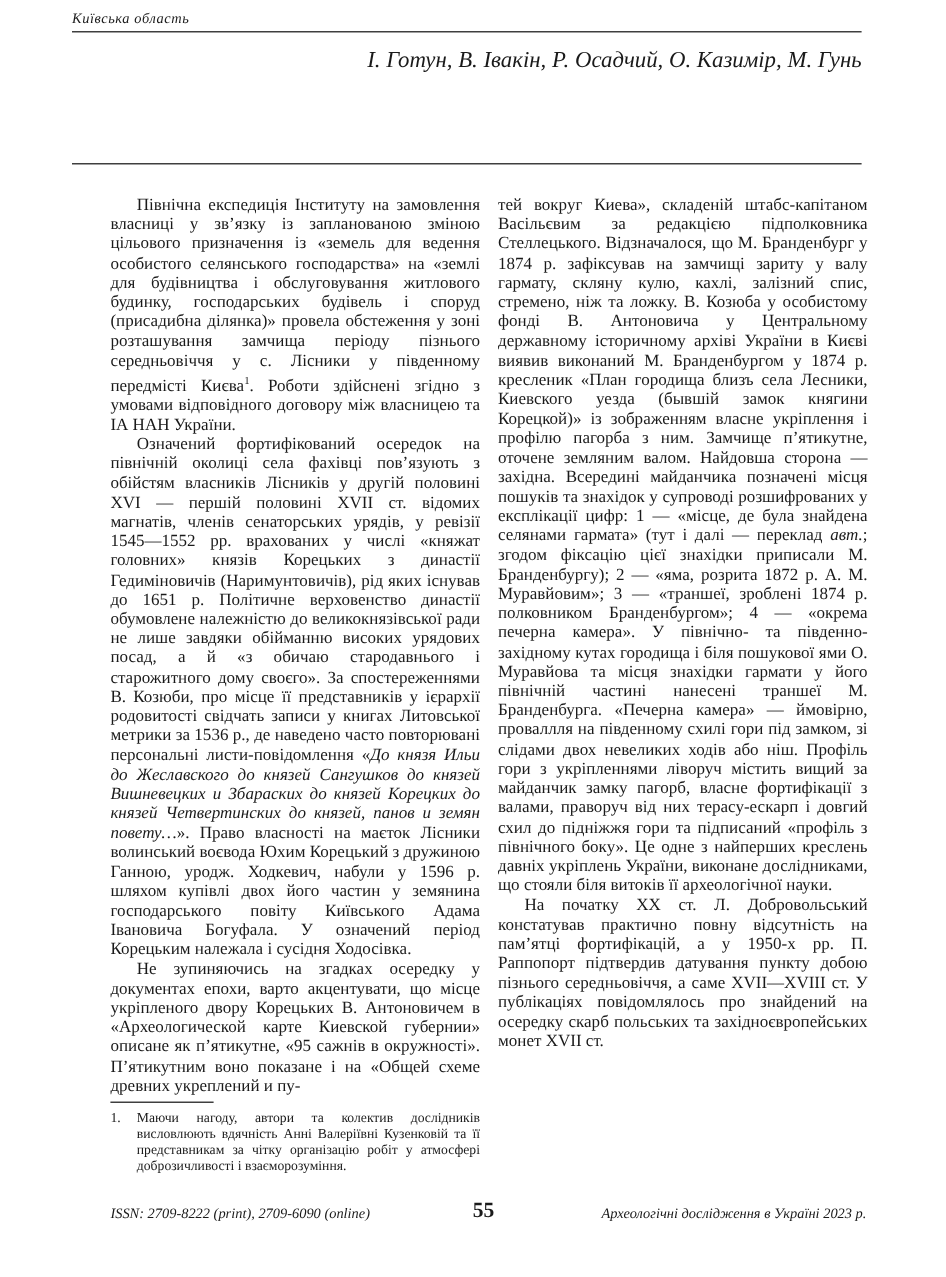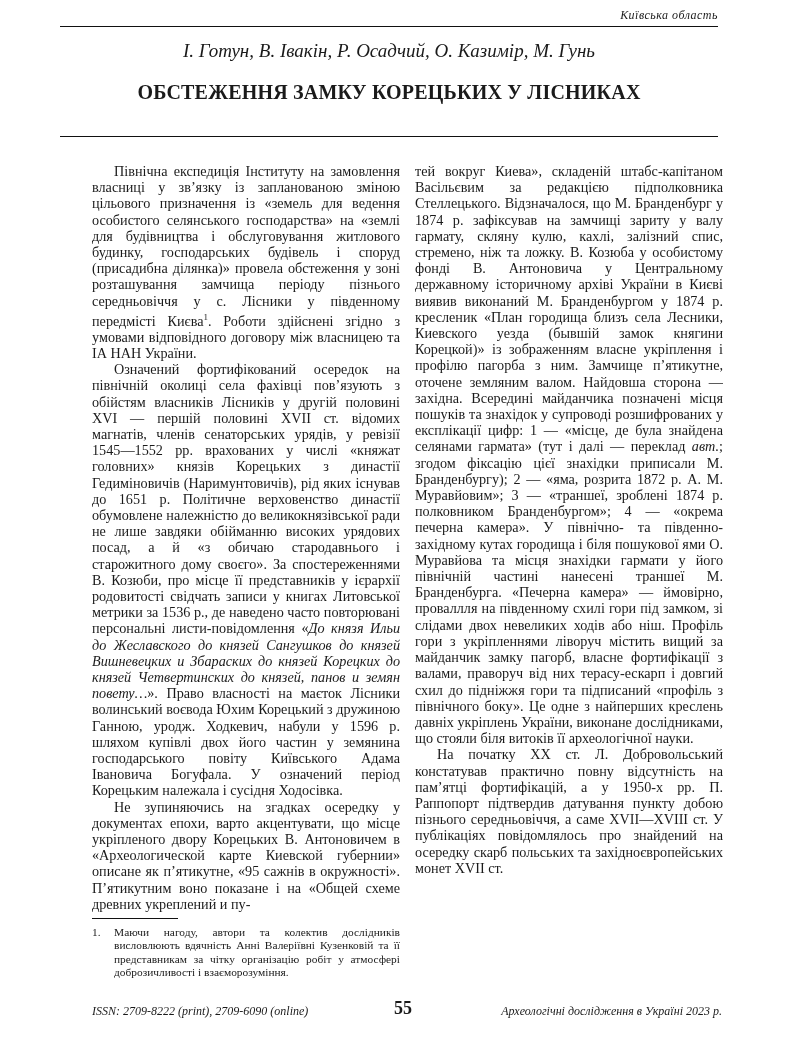--- a/index.html
+++ b/index.html
@@ -1,21 +1,21 @@
 <!DOCTYPE html>
 <html><head>
 <meta charset="utf-8">
 <style>
   html, body { margin:0; padding:0; background:#ffffff; }
   body { width:788px; height:1064px; position:relative; overflow:hidden;
          font-family:"DejaVu Serif", "Liberation Serif", serif; color:#1a1a1a; }
-  .running-head { position:absolute; top:8px; left:60px; width:658px; text-align:right;
+  .running-head { position:absolute; top:8px; left:60px; width:658px; text-align:left;
          font-family:"Liberation Serif", serif; font-style:italic; font-size:12px; letter-spacing:0.5px; }
   .rule { position:absolute; left:60px; width:658px; height:1px; background:#111; }
-  .authors { position:absolute; top:40px; left:60px; width:658px; text-align:center;
+  .authors { position:absolute; top:40px; left:60px; width:658px; text-align:right;
          font-family:"Liberation Serif", serif; font-style:italic; font-size:19px; }
   .title { position:absolute; top:80px; left:60px; width:658px; text-align:center;
          font-family:"Liberation Serif", serif; font-weight:bold; font-size:20px; line-height:25px; letter-spacing:0.2px; }
   .col { position:absolute; top:163px; width:308px; font-family:"Liberation Serif", serif;
          font-size:14.2px; line-height:16.2px; text-align:justify; hyphens:auto; }
   .col p { margin:0; text-indent:22px; }
   .col p.cont { text-indent:0; }
   .col-left { left:92px; }
   .col-right { left:415px; }
   .fn-rule { position:absolute; left:92px; top:918px; width:86px; height:1px; background:#111; }
@@ -30,21 +30,20 @@
 </style>
 </head>
 <body>
 
 <div class="running-head">Київська область</div>
 <div class="rule" style="top:26px"></div>
 
 <div class="authors">І. Готун, В. Івакін, Р. Осадчий, О. Казимір, М. Гунь</div>
 
 <div class="title">
-  <div>ОБСТЕЖЕННЯ ЗАМКУ КОРЕЦЬКИХ У ЛІСНИКАХ</div>
 </div>
 <div class="rule" style="top:136px"></div>
 
 <div class="col col-left">
   <p><span>Північна експедиція Інституту на замовлення власниці у зв’язку із запланованою зміною цільового призначення із «земель для ведення особистого селянського господарства» на «землі для будівництва і обслуговування житлового будинку, господарських будівель і споруд (присадибна ділянка)» провела обстеження у зоні розташування замчища періоду пізнього середньовіччя у с. Лісники у південному передмісті Києва</span><sup>1</sup><span>. Роботи здійснені згідно з умовами відповідного договору між власницею та ІА НАН України.</span></p>
   <p><span>Означений фортифікований осередок на північній околиці села фахівці пов’язують з обійстям власників Лісників у другій половині XVI — першій половині XVII ст. відомих магнатів, членів сенаторських урядів, у ревізії 1545—1552 рр. врахованих у числі «княжат головних» князів Корецьких з династії Гедиміновичів (Наримунтовичів), рід яких існував до 1651 р. Політичне верховенство династії обумовлене належністю до великокнязівської ради не лише завдяки обійманню високих урядових посад, а й «з обичаю стародавнього і старожитного дому своєго». За спостереженнями В. Козюби, про місце її представників у ієрархії родовитості свідчать записи у книгах Литовської метрики за 1536 р., де наведено часто повторювані персональні листи-повідомлення «</span><span class="it">До князя Ильи до Жеславского до князей Сангушков до князей Вишневецких и Збараских до князей Корецких до князей Четвертинских до князей, панов и земян повету…</span><span>». Право власності на маєток Лісники волинський воєвода Юхим Корецький з дружиною Ганною, уродж. Ходкевич, набули у 1596 р. шляхом купівлі двох його частин у земянина господарського повіту Київського Адама Івановича Богуфала. У означений період Корецьким належала і сусідня Ходосівка.</span></p>
   <p>Не зупиняючись на згадках осередку у документах епохи, варто акцентувати, що місце укріпленого двору Корецьких В. Антоновичем в «Археологической карте Киевской губернии» описане як п’ятикутне, «95 сажнів в окружності». П’ятикутним воно показане і на «Общей схеме древних укреплений и пу-</p>
 </div>
 
 <div class="col col-right">

